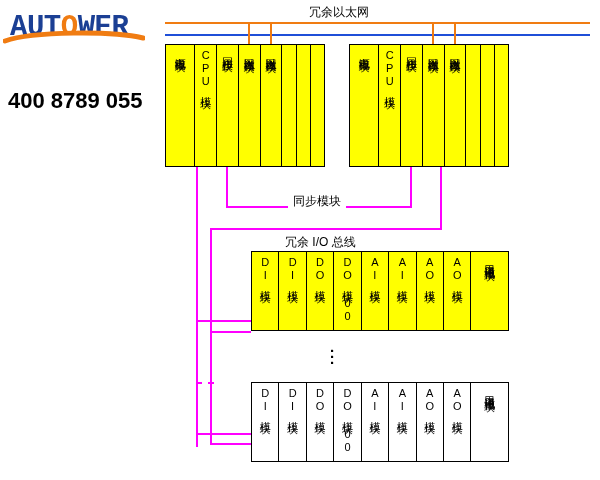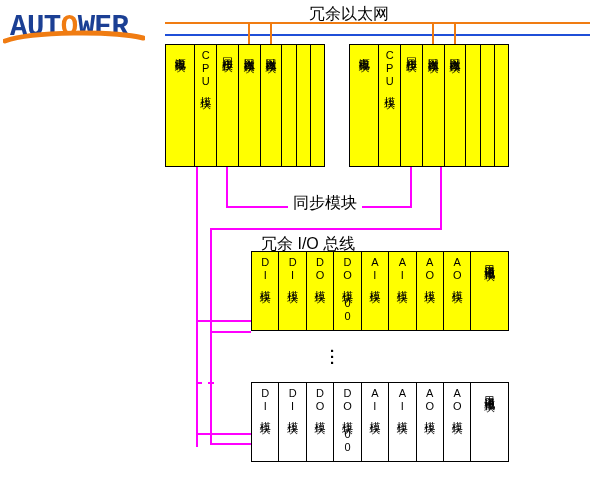--- a/index.html
+++ b/index.html
@@ -58,21 +58,21 @@
     font-size: 22px;
     font-weight: bold;
     color: #000000;
     letter-spacing: 0px;
     white-space: nowrap;
   }
 
   
   .h-label {
     position: absolute;
-    font-size: 16px;
+    font-size: 12px;
     color: #000;
     background: #fff;
     white-space: nowrap;
     text-align: center;
   }
 
   
   .line {
     position: absolute;
   }
@@ -122,20 +122,21 @@
 <body>
 
 <div id="stage">
 
   <div class="logo-wrap">
     <div class="logo-text"><span>AUT</span><span class="orange">O</span><span>WER</span></div>
   </div>
   <svg class="logo-swoosh" viewBox="0 0 142 14">
     <path d="M2,11 C30,1 110,1 140,8" stroke="#f07c12" stroke-width="5" fill="none" stroke-linecap="round"></path>
   </svg>
+  <div class="phone">400 8789 055</div>
 
   <div class="h-label" style="left:305px; top:4px; padding:0 4px;">冗余以太网</div>
 
   <div class="line hline" style="left:165px; top:22px; width:425px; border-color:#f07c12;"></div>
 
   <div class="line hline" style="left:165px; top:34px; width:425px; border-color:#1f4fd8;"></div>
 
   <div class="line vline" style="left:248px; top:22px; height:22px; border-color:#f07c12;"></div>
   <div class="line vline" style="left:270px; top:22px; height:22px; border-color:#f07c12;"></div>
   <div class="line vline" style="left:432px; top:22px; height:22px; border-color:#f07c12;"></div>
@@ -198,21 +199,21 @@
   <div class="line vline" style="left:226px; top:167px; height:40px; border-color:#ff00ff;"></div>
   <div class="line vline" style="left:410px; top:167px; height:40px; border-color:#ff00ff;"></div>
   <div class="line hline" style="left:226px; top:206px; width:186px; border-color:#ff00ff;"></div>
   <div class="h-label" style="left:288px; top:193px; padding:0 5px; background:#fff;">同步模块</div>
 
   <div class="line vline" style="left:196px; top:167px; height:280px; border-color:#ff00ff;"></div>
   <div class="line vline" style="left:210px; top:228px; height:215px; border-color:#ff00ff;"></div>
 
   <div class="line vline" style="left:440px; top:167px; height:62px; border-color:#ff00ff;"></div>
   <div class="line hline" style="left:210px; top:228px; width:232px; border-color:#ff00ff;"></div>
-  <div class="h-label" style="left:256px; top:234px; padding:0 5px;">冗余 I/O 总线</div>
+  <div class="h-label" style="left:280px; top:234px; padding:0 5px;">冗余 I/O 总线</div>
 
   <div class="line hline" style="left:196px; top:320px; width:55px; border-color:#ff00ff;"></div>
   <div class="line hline" style="left:210px; top:331px; width:41px; border-color:#ff00ff;"></div>
 
   <div class="line hline" style="left:196px; top:433px; width:55px; border-color:#ff00ff;"></div>
   <div class="line hline" style="left:210px; top:443px; width:41px; border-color:#ff00ff;"></div>
 
   <div class="line" style="left:196px; top:382px; width:18px; height:0; border-top:2px dashed #ff00ff;"></div>
 
   <div class="rack" id="rack-io1" style="left:251px; top:251px; width:258px; height:80px;">

